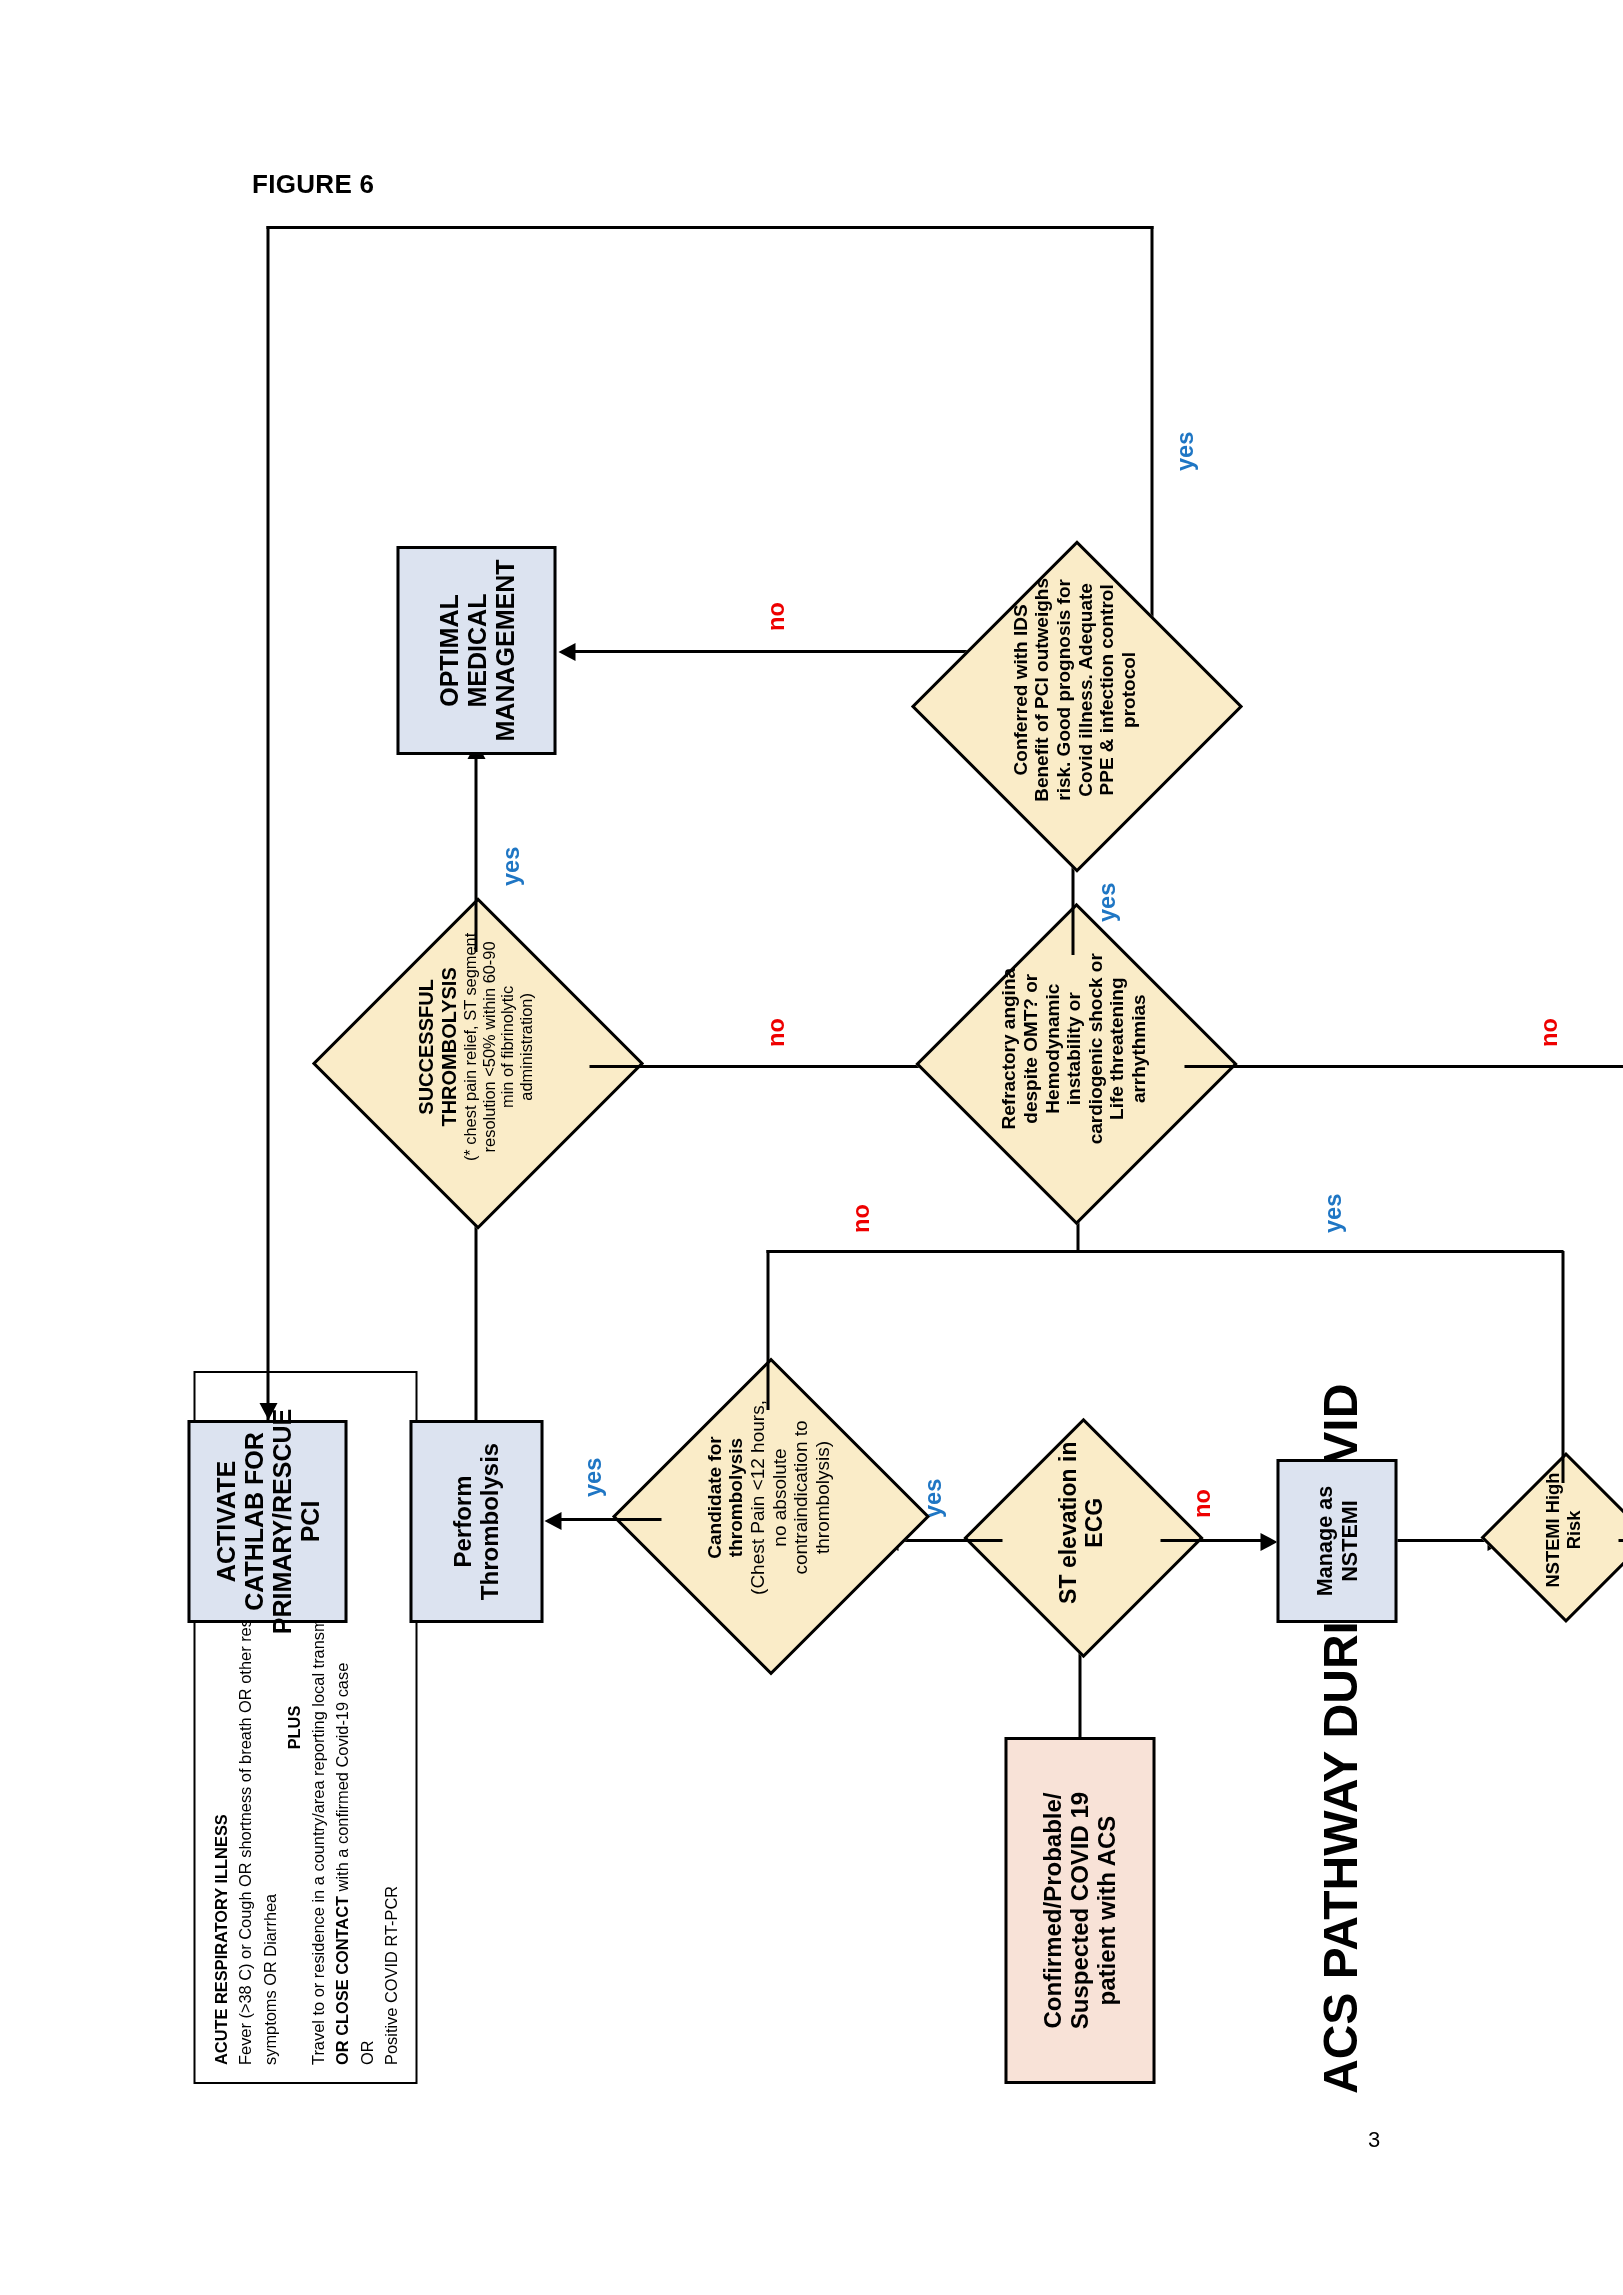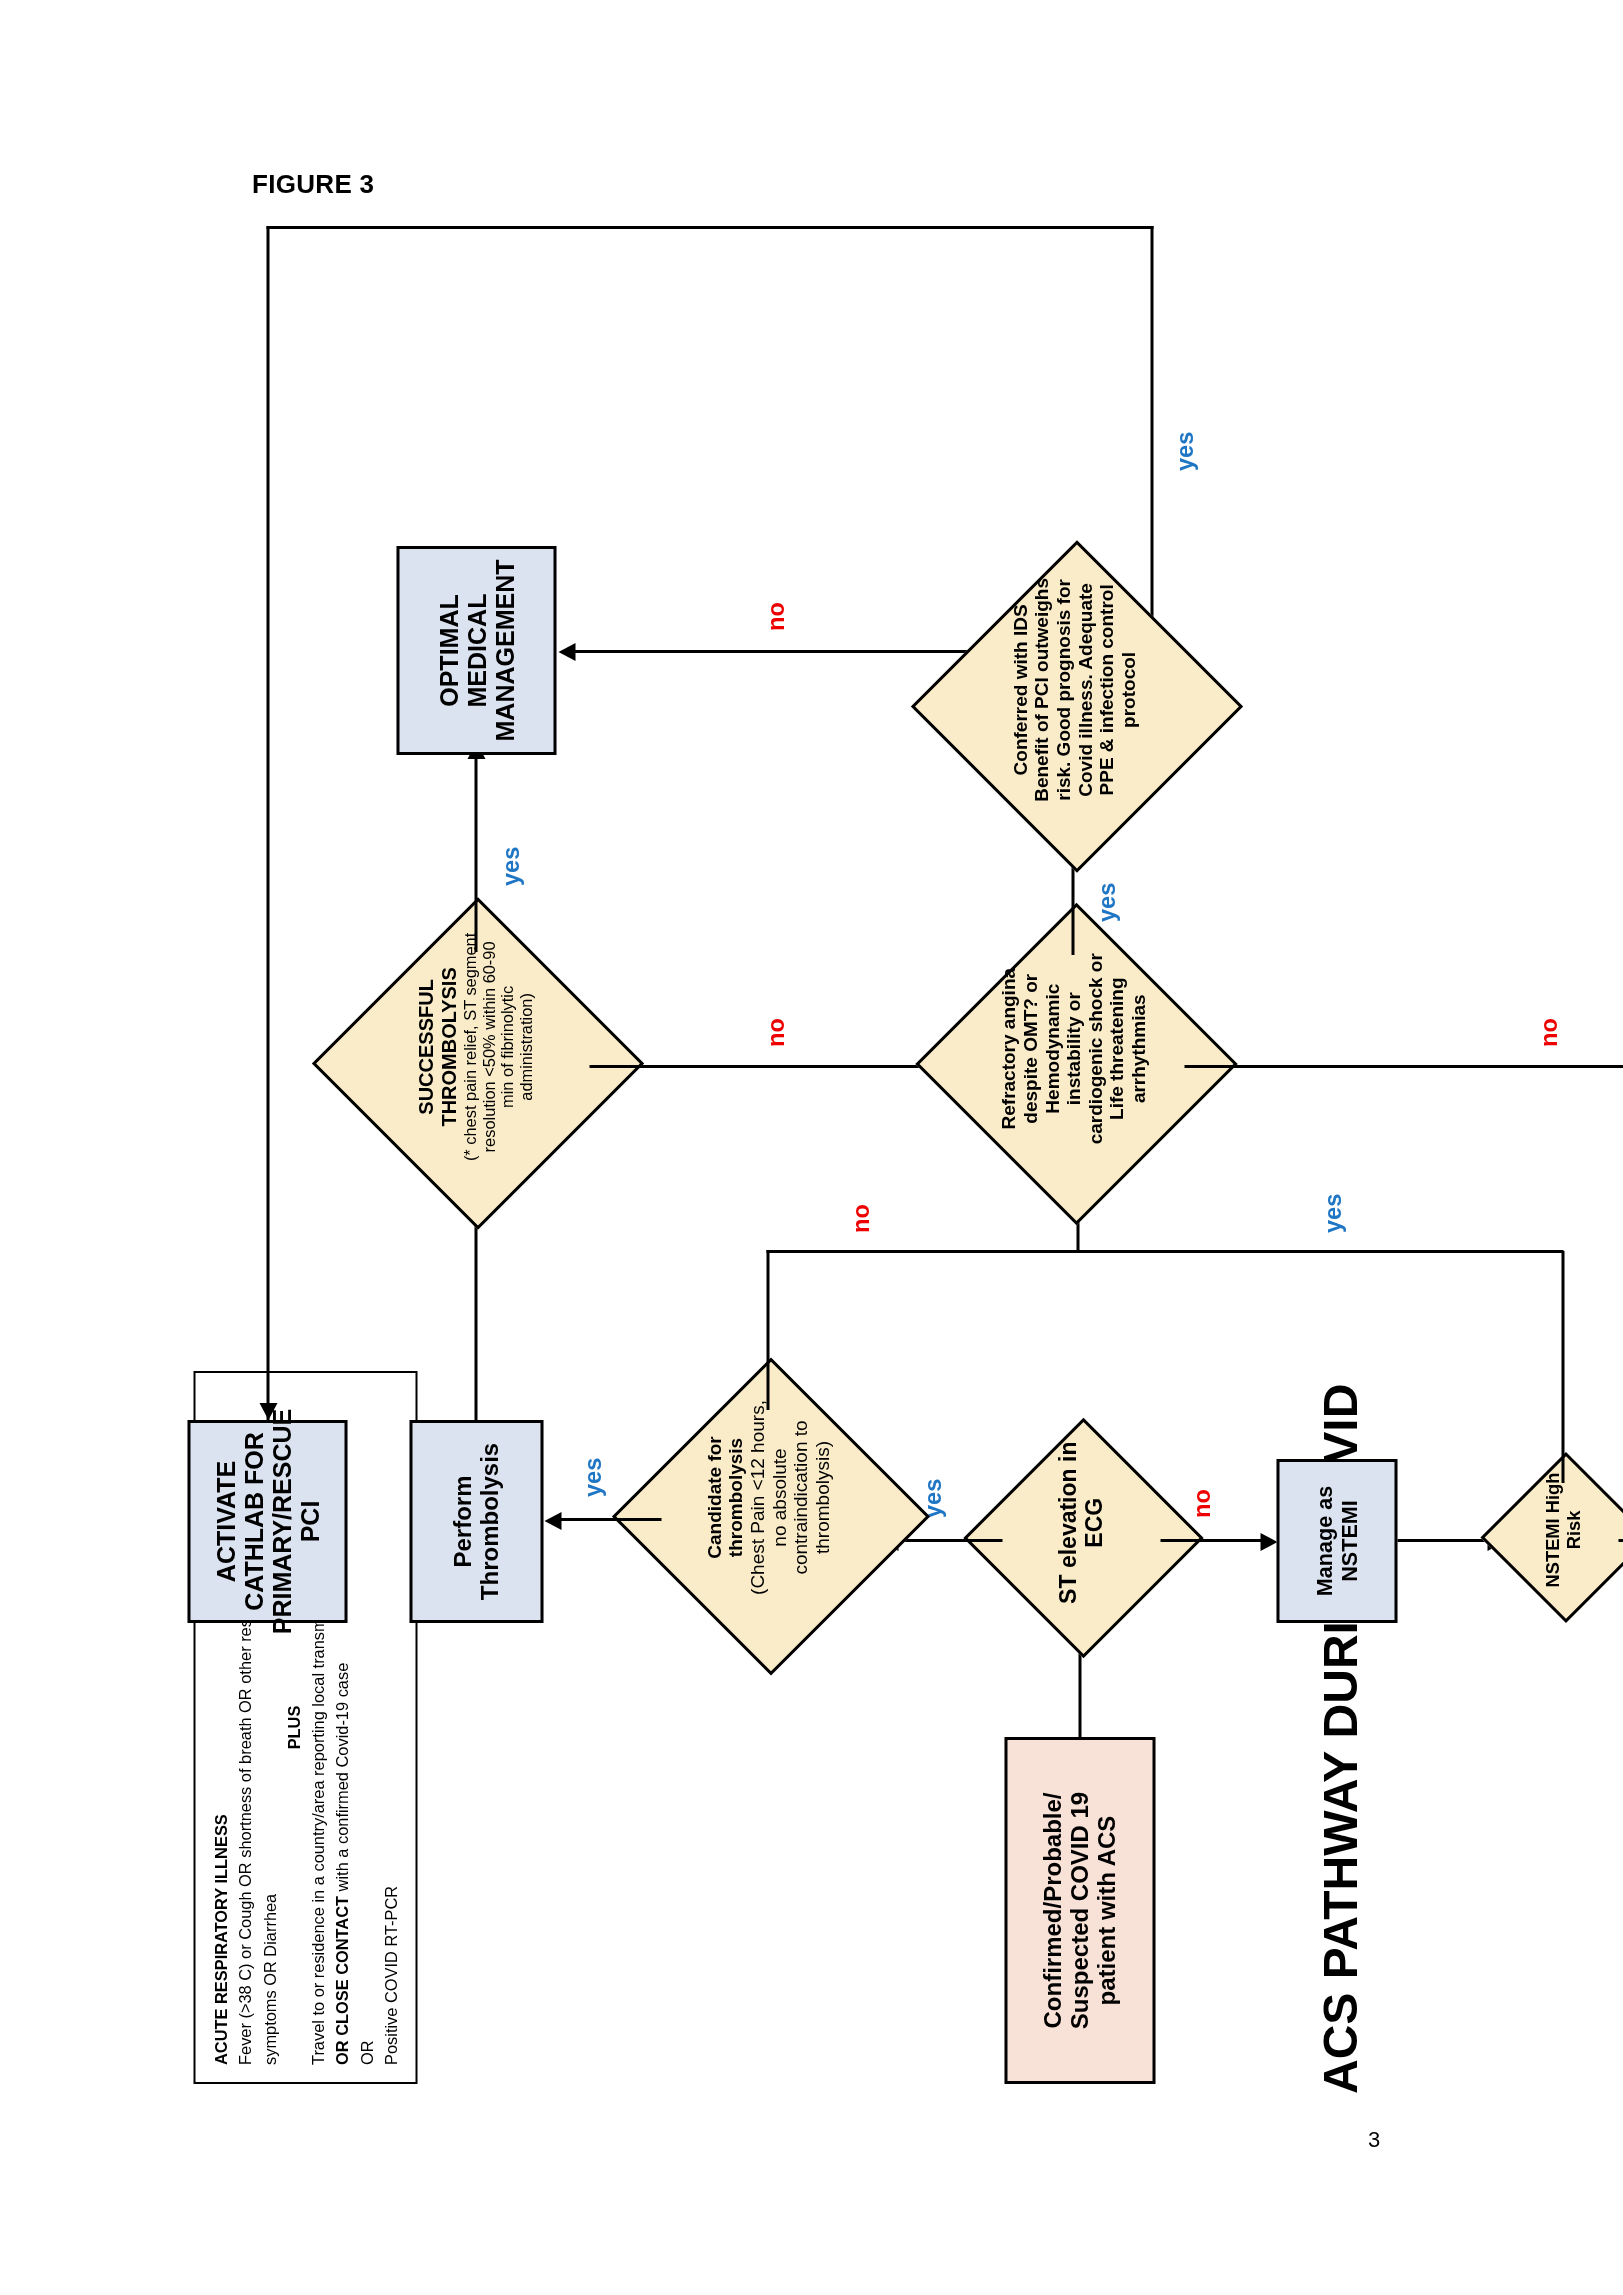--- a/index.html
+++ b/index.html
@@ -71,21 +71,21 @@
   .arrow.down{border-left:9.8px solid transparent;border-right:9.8px solid transparent;border-top:17px solid #000;}
   .arrow.up{border-left:9.8px solid transparent;border-right:9.8px solid transparent;border-bottom:17px solid #000;}
 
   .elbl{position:absolute;font-size:23.6px;font-weight:bold;white-space:nowrap;}
   .elbl.yes{color:#1f76c4;}
   .elbl.no{color:#ee0000;}
 </style>
 </head>
 <body>
 
-<div id="figure-label">FIGURE 3</div>
+<div id="figure-label">FIGURE 6</div>
 <div id="page-number">3</div>
 
 <div id="canvas">
 
   <div class="title" style="left:52px;top:1204px;">ACS PATHWAY DURING COVID</div>
 
   <div class="legend" style="left:62px;top:85px;width:713px;">
     <div style="font-weight:bold;">ACUTE RESPIRATORY ILLNESS</div>
     <div>Fever (&gt;38 C) or Cough OR shortness of breath OR other respiratory</div>
     <div>symptoms OR Diarrhea</div>

